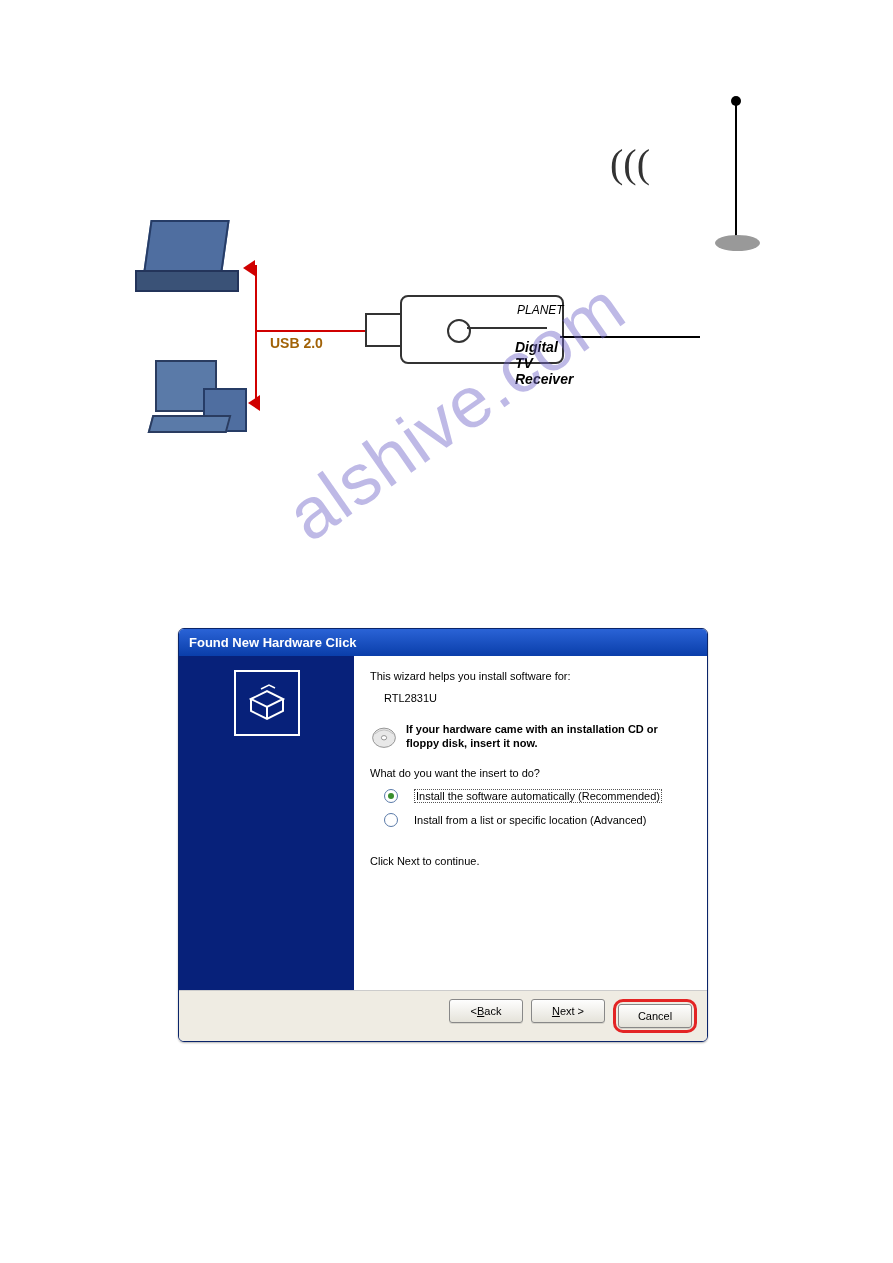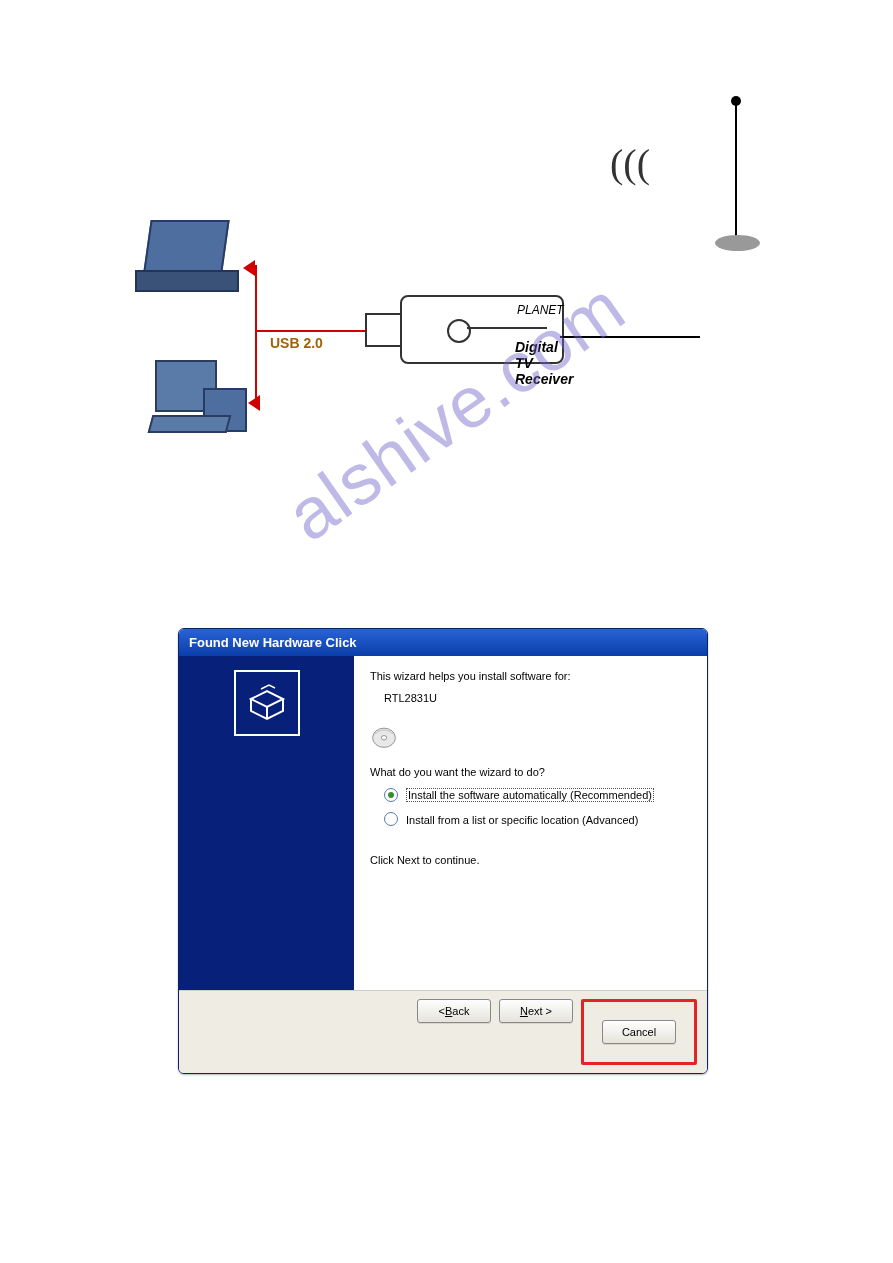--- a/index.html
+++ b/index.html
@@ -40,29 +40,29 @@
   .wizbody{display:flex;height:334px;background:#efece3}
   .leftpane{width:175px;background:#07217a;display:flex;align-items:flex-start;justify-content:center;padding-top:14px}
   .leftpane .icon{width:62px;height:62px;border:2px solid #fff;display:flex;align-items:center;justify-content:center}
   .leftpane svg{width:40px;height:40px}
   .rightpane{flex:1;background:#fff;padding:14px 24px 10px 16px;font-size:11px;color:#000}
   .devname{margin:10px 0 18px 14px}
   .cdrow{display:flex;align-items:flex-start;gap:8px;margin-bottom:16px}
   .cdrow svg{flex:0 0 28px}
   .cdrow .bold{font-weight:bold;font-size:11px;line-height:1.3}
   .q{margin:4px 0 8px 0}
-  .opt{display:flex;align-items:flex-end;gap:8px;margin:10px 0 3px 14px;font-size:11px}
+  .opt{display:flex;align-items:center;gap:16px;margin:10px 0 3px 14px;font-size:11px}
   .opt .radio{width:12px;height:12px;border:1px solid #5a7aa8;border-radius:50%;display:inline-flex;align-items:center;justify-content:center}
   .opt.sel .radio::after{content:"";width:6px;height:6px;background:#3a8f2d;border-radius:50%}
   .opt.sel .lbl{border:1px dotted #555;padding:0 1px}
   .clicknext{margin-top:28px}
   .btnbar{background:#efece3;border-top:1px solid #ccc;padding:8px 10px;display:flex;justify-content:flex-end;gap:8px}
   .btn{min-width:72px;height:22px;border:1px solid #888;background:linear-gradient(#fefefe,#e5e3da);border-radius:3px;font-size:11px;display:flex;align-items:center;justify-content:center;box-shadow:0 1px 0 rgba(0,0,0,.1)}
   .btn u{text-decoration:underline}
-  .cancelwrap{border:3px solid #e32424;padding:18px;border-radius:2px}
+  .cancelwrap{border:3px solid #e32424;padding:2px;border-radius:10px}
 </style>
 </head>
 <body>
 
 <div class="page">
 
   <div class="diagram">
     <div class="laptop">
       <div class="screen"></div>
         <div class="base"></div>
@@ -114,22 +114,23 @@
       </div>
       <div class="rightpane">
         <div>This wizard helps you install software for:</div>
         <div class="devname">RTL2831U</div>
         <div class="cdrow">
           <svg viewBox="0 0 32 32">
             <ellipse cx="16" cy="18" rx="13" ry="11" fill="#e8e8e8" stroke="#888"></ellipse>
             <ellipse cx="16" cy="18" rx="3" ry="2.5" fill="#fff" stroke="#888"></ellipse>
             <path d="M5 14 Q16 4 27 14" fill="none" stroke="#bbb"></path>
           </svg>
+          <div class="bold">If your hardware came with an installation CD or floppy disk, insert it now.</div>
         </div>
-        <div class="q">What do you want the wizard to do?</div>
+        <div class="q">What do you want the insert to do?</div>
         <div class="opt sel">
           <span class="radio"></span>
           <span class="lbl">Install the software automatically (Recommended)</span>
         </div>
         <div class="opt">
           <span class="radio"></span>
           <span>Install from a list or specific location (Advanced)</span>
         </div>
         <div class="clicknext">Click Next to continue.</div>
       </div>

